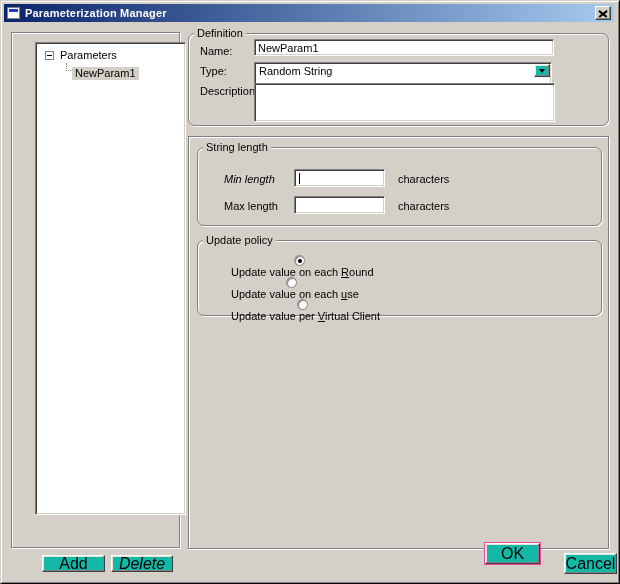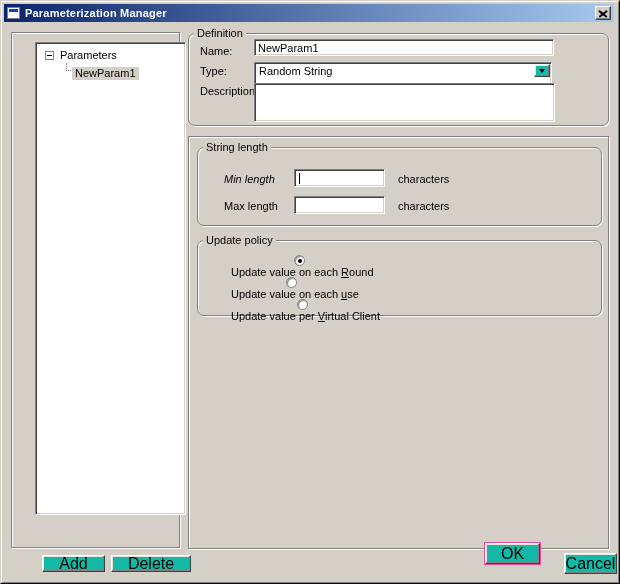--- a/index.html
+++ b/index.html
@@ -87,21 +87,21 @@
   .root-label { position:absolute; left:24px; top:6px; line-height:13px; }
   .tree-connector {
     position:absolute; left:30px; top:20px; width:5px; height:8px;
     border-left:1px dotted #808080; border-bottom:1px dotted #808080;
   }
   .tree-item-sel {
     position:absolute; left:36px; top:24px; height:13px; padding:0 3px;
     background:#D4D0C8; line-height:13px; white-space:nowrap;
   }
   .add-btn    { position:absolute; left:30px; top:522px; width:63px; height:17px; }
-  .delete-btn { position:absolute; left:99px; top:522px; width:80px; height:17px; }
+  .delete-btn { position:absolute; left:99px; top:522px; width:62px; height:17px;font-style:italic; }
 
   
   .def-group { left:187px; top:32px; width:421px; height:93px; }
   .lbl { position:absolute; white-space:nowrap; line-height:13px; }
   .field {
     position:absolute; font-family:"Liberation Sans", sans-serif; font-size:11px;
     padding:1px 3px; outline:none;
   }
   .name-input { left:65px; top:5px;  width:300px; height:17px; }
   .combo      { position:absolute; left:65px; top:28px; width:298px; height:33px; }

